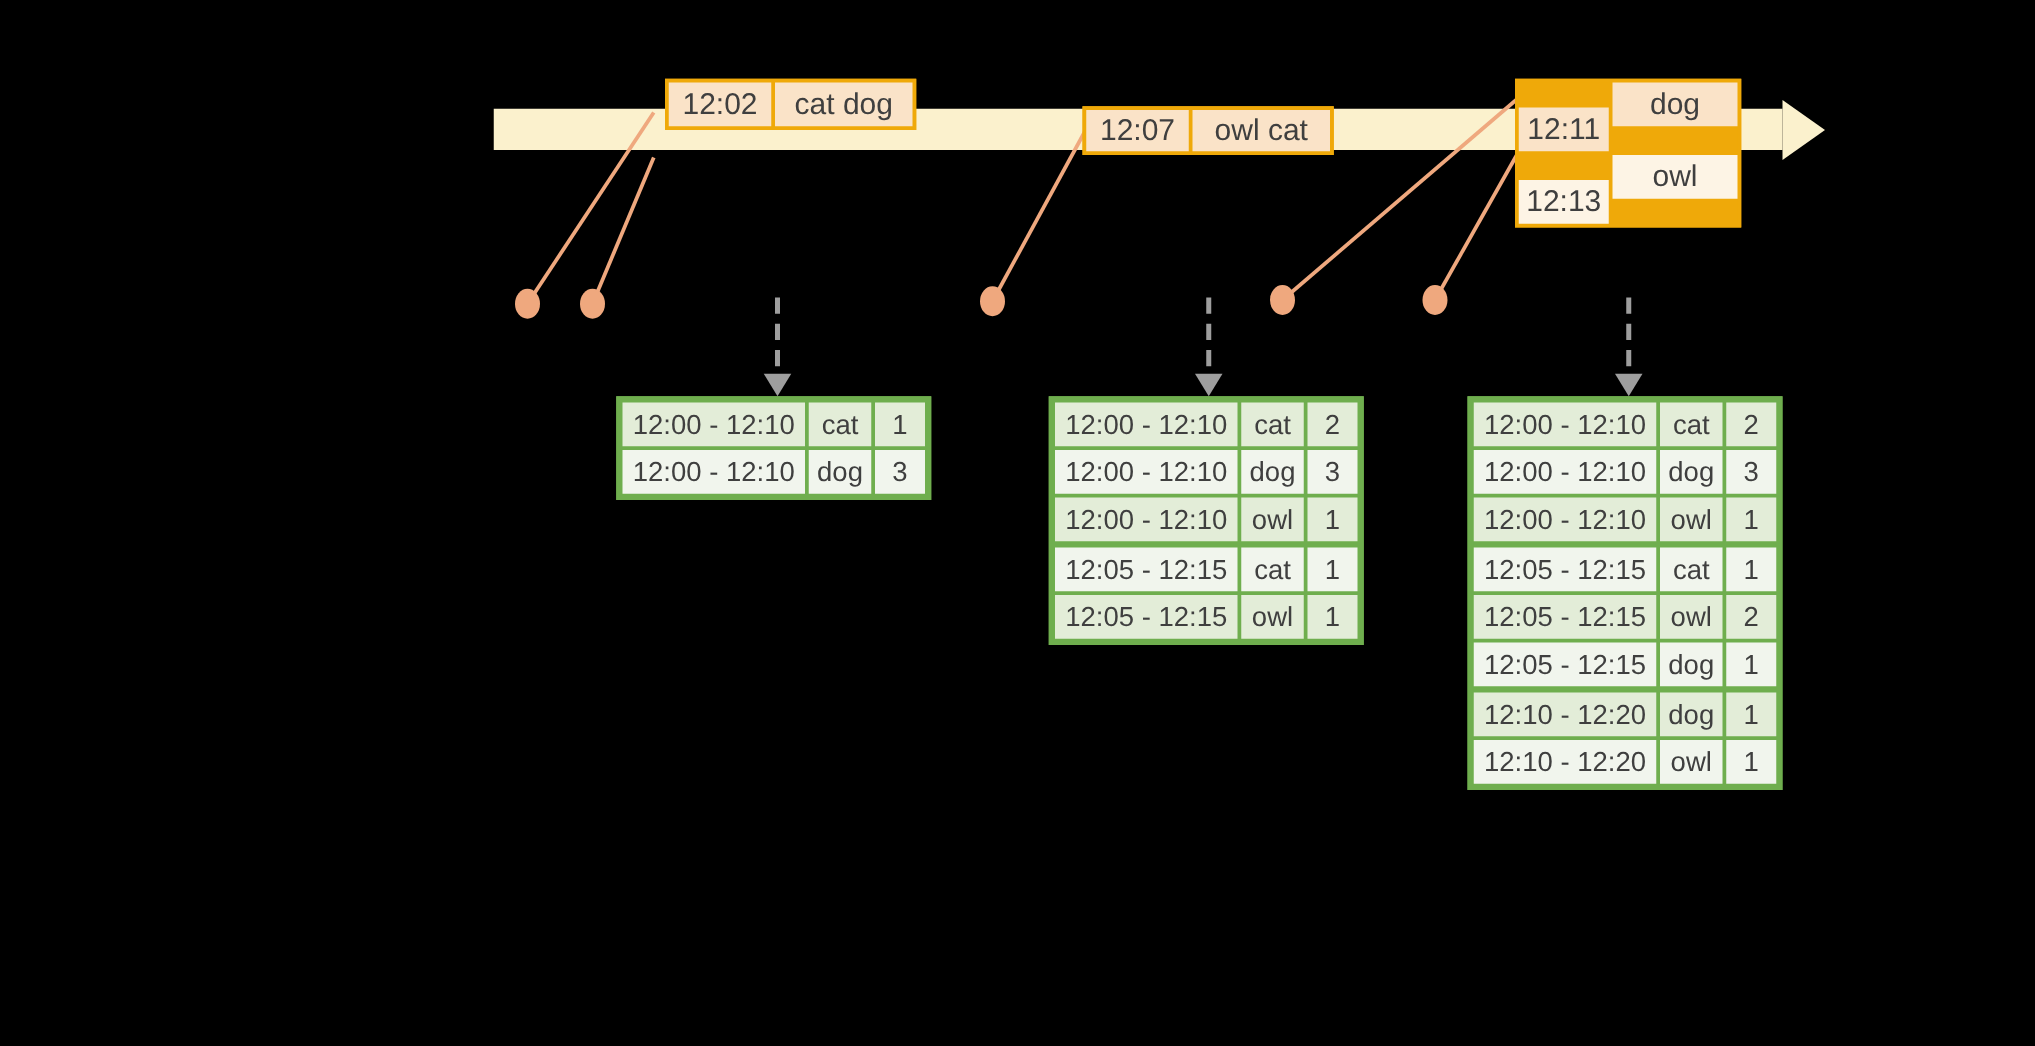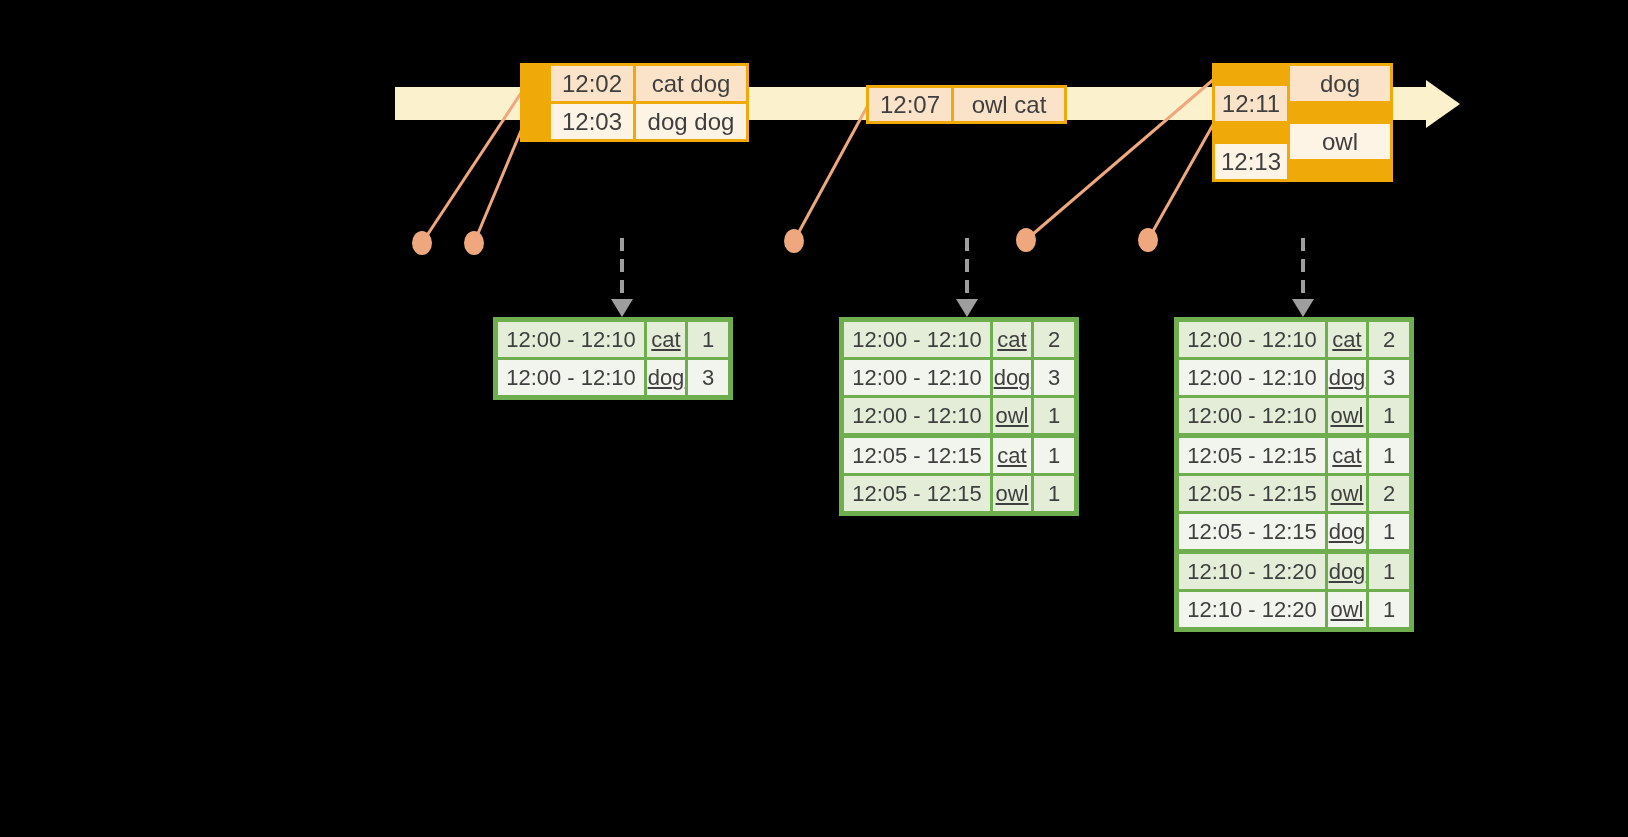--- a/index.html
+++ b/index.html
@@ -78,21 +78,21 @@
   .grow { display: flex; gap: 3px; }
   .grow.group-end { margin-bottom: 2px; }
   .gcell {
     height: 35px;
     line-height: 35px;
     text-align: center;
     font-size: 22px;
     white-space: nowrap;
   }
   .gc-window { width: 146px; }
-  .gc-word   { width: 38px; text-decoration: underline; }
+  .gc-word   { width: 50px; }
   .gc-count  { width: 40px; }
   .gr-green .gcell { background: #E3EDD8; }
   .gr-light .gcell { background: #F1F5ED; }
 </style>
 </head>
 <body>
 
 <div id="canvas">
 
   <div class="band"></div>
@@ -116,28 +116,24 @@
     <g>
       <line x1="622" y1="238" x2="622" y2="300" stroke="#9E9E9E" stroke-width="4" stroke-dasharray="13,8"></line>
       <polygon points="611,299 633,299 622,317" fill="#9E9E9E"></polygon>
       <line x1="967" y1="238" x2="967" y2="300" stroke="#9E9E9E" stroke-width="4" stroke-dasharray="13,8"></line>
       <polygon points="956,299 978,299 967,317" fill="#9E9E9E"></polygon>
       <line x1="1303" y1="238" x2="1303" y2="300" stroke="#9E9E9E" stroke-width="4" stroke-dasharray="13,8"></line>
       <polygon points="1292,299 1314,299 1303,317" fill="#9E9E9E"></polygon>
     </g>
   </svg>
 
-  <div class="etable" style="left:520px; top:63px;padding-left:28px;">
+  <div class="etable" style="left:532px; top:63px;">
     <div class="erow er-dark">
       <div class="ecell ec-time">12:02</div>
       <div class="ecell ec-words">cat dog</div>
-    </div>
-    <div class="erow er-light">
-      <div class="ecell ec-time">12:03</div>
-      <div class="ecell ec-words">dog dog</div>
     </div>
   </div>
 
   <div class="etable single" style="left:866px; top:85px;align-items:center;">
     <div class="erow er-dark">
       <div class="ecell ec-time">12:07</div>
       <div class="ecell ec-words">owl cat</div>
     </div>
   </div>
 

